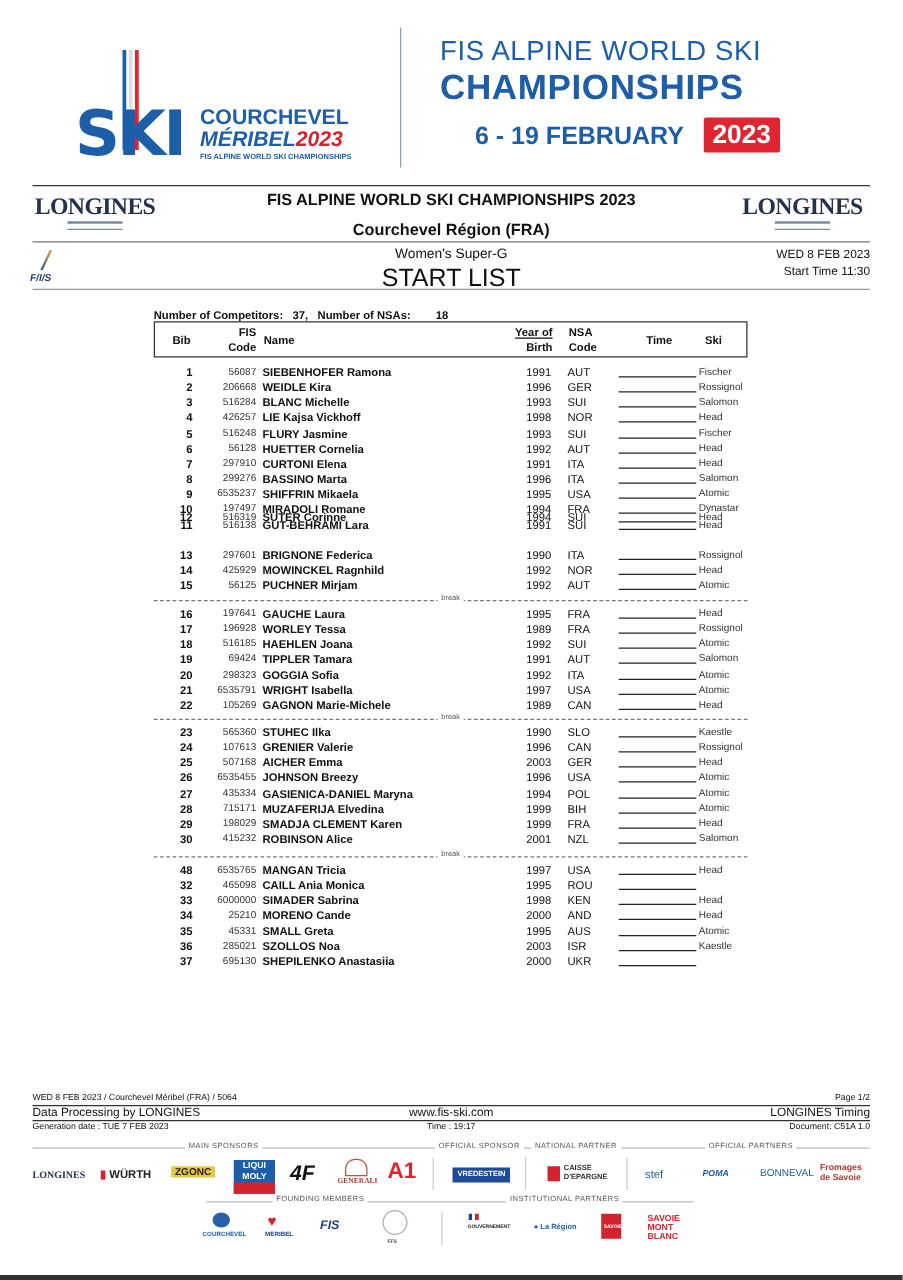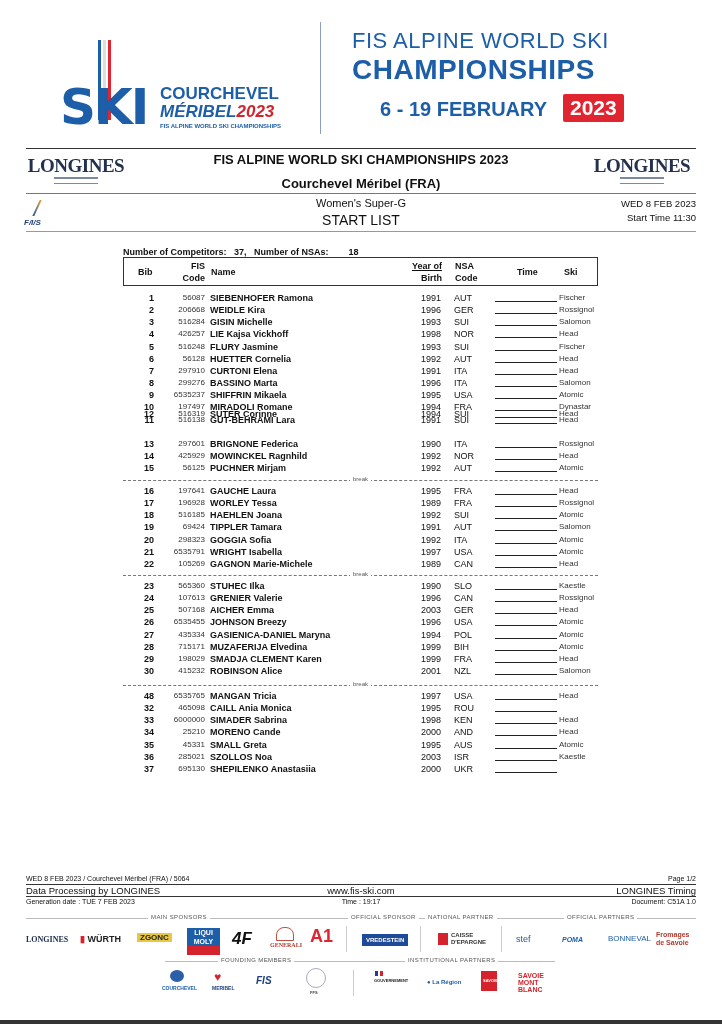--- a/index.html
+++ b/index.html
@@ -73,29 +73,29 @@
 
 <div class="abs" style="left:26px;top:155px;width:100px;text-align:center;">
   <div class="longines">LONGINES</div>
   <div class="wing"></div>
 </div>
 <div class="abs" style="left:592px;top:155px;width:100px;text-align:center;">
   <div class="longines">LONGINES</div>
   <div class="wing"></div>
 </div>
 <div class="abs h-title" style="top:152px;font-size:13px;">FIS ALPINE WORLD SKI CHAMPIONSHIPS 2023</div>
-<div class="abs h-title" style="top:176px;font-size:13px;">Courchevel Méribel (FRA)</div>
+<div class="abs h-title" style="top:176px;font-size:13px;">Courchevel Région (FRA)</div>
 <div class="abs hr" style="left:26px;top:193px;width:670px;background:#777;"></div>
 
 <div class="abs" style="left:24px;top:200px;font-size:8px;font-style:italic;font-weight:700;color:#1d3f7a;">
   <span style="display:inline-block;width:2px;height:16px;background:linear-gradient(#e8a030,#1d5ea8);transform:skewX(-25deg);margin-left:12px;"></span><br>
   <span>F/I/S</span>
 </div>
 <div class="abs h-title" style="top:197px;font-size:11px;font-weight:400;">Women's Super-G</div>
-<div class="abs h-title" style="top:212px;font-size:14px;font-weight:400;">START LIST</div>
+<div class="abs h-title" style="top:212px;font-size:20px;font-weight:400;">START LIST</div>
 <div class="abs right-txt" style="top:198px;">WED 8 FEB 2023</div>
 <div class="abs right-txt" style="top:212px;">Start Time 11:30</div>
 <div class="abs hr" style="left:26px;top:231px;width:670px;background:#999;"></div>
 
 <div class="abs meta">
   <span>Number of Competitors:</span>&nbsp;&nbsp;&nbsp;<span>37,</span>&nbsp;&nbsp;&nbsp;<span>Number of NSAs:</span>&nbsp;&nbsp;&nbsp;&nbsp;&nbsp;&nbsp;&nbsp;&nbsp;<span>18</span>
 </div>
 
 <div class="abs thead">
   <div style="left:14px;top:9px;">Bib</div>
@@ -125,21 +125,21 @@
       <div class="c-fis">206668</div>
       <div class="c-name">WEIDLE Kira</div>
       <div class="c-yob">1996</div>
       <div class="c-nsa">GER</div>
       <div class="c-time"></div>
       <div class="c-ski">Rossignol</div>
     </div>
     <div class="row" style="top: 316.3px;">
       <div class="c-bib">3</div>
       <div class="c-fis">516284</div>
-      <div class="c-name">GISIN Michelle</div>
+      <div class="c-name">BLANC Michelle</div>
       <div class="c-yob">1993</div>
       <div class="c-nsa">SUI</div>
       <div class="c-time"></div>
       <div class="c-ski">Salomon</div>
     </div>
     <div class="row" style="top: 328.45px;">
       <div class="c-bib">4</div>
       <div class="c-fis">426257</div>
       <div class="c-name">LIE Kajsa Vickhoff</div>
       <div class="c-yob">1998</div>

